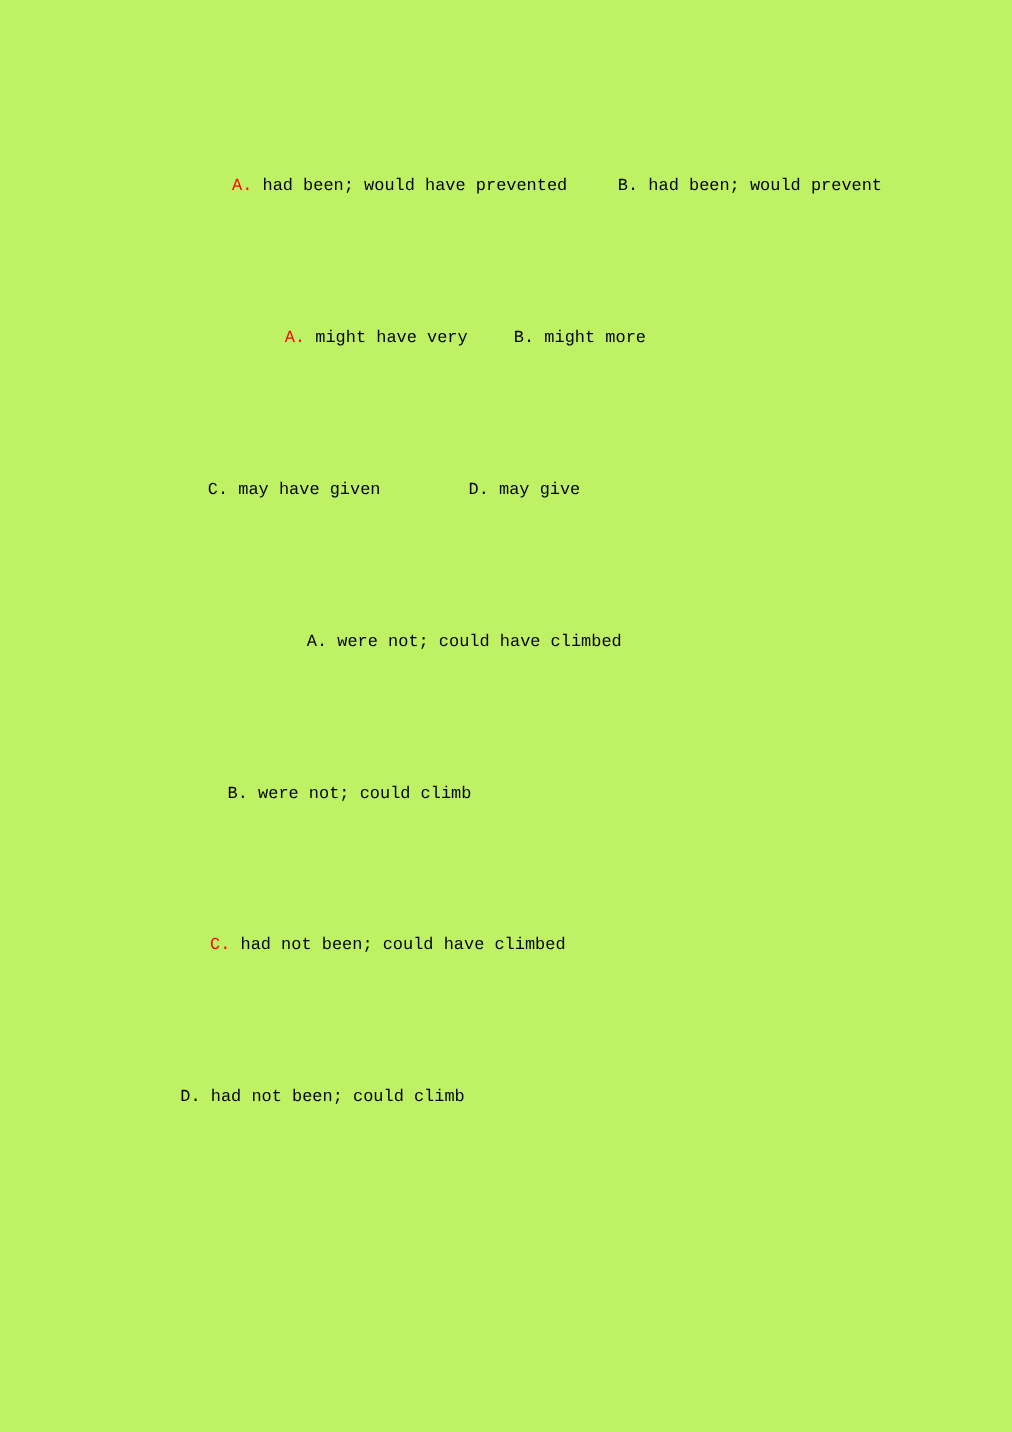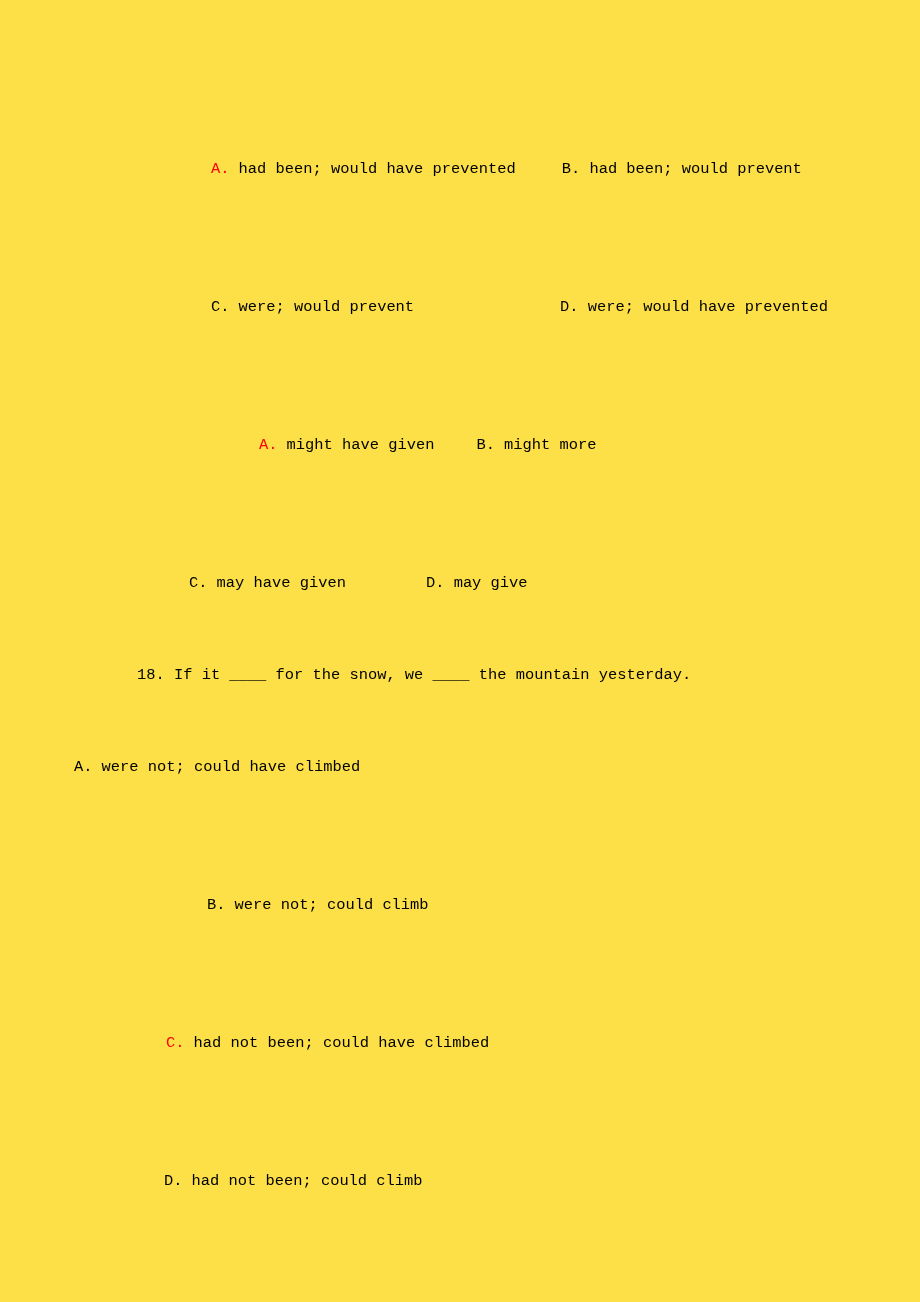--- a/index.html
+++ b/index.html
@@ -10,21 +10,21 @@
   }
   body {
     font-family: "Liberation Mono", "DejaVu Sans Mono", monospace;
     color: #000000;
     -webkit-font-smoothing: antialiased;
   }
   .page {
     position: relative;
     width: 920px;
     height: 1302px;
-    background: #fde047;
+    background: #bef264;
     overflow: hidden;
     box-sizing: border-box;
   }
   .content {
     position: absolute;
     left: 0;
     top: 0;
     width: 920px;
   }
   
@@ -55,46 +55,42 @@
 
 <div class="page">
   <div class="content">
 
     <div class="q-block">
 
       <div class="line" style="padding-left:137px; padding-top:100px;">
         <span class="opt"><span class="key">A.</span><span class="blk"> had been; would have prevented</span></span><span style="display:inline-block;width:46px;"></span><span class="opt"><span class="blk">B.</span><span class="blk"> had been; would prevent</span></span>
       </div>
 
-      <div class="line" style="padding-left:137px;">
-        <span class="opt"><span class="blk">C.</span><span class="blk"> were; would prevent</span></span><span style="display:inline-block;width:146px;"></span><span class="opt"><span class="blk">D.</span><span class="blk"> were; would have prevented</span></span>
-      </div>
     </div>
 
     <div class="q-block">
 
       <div class="line" style="padding-left:185px;">
-        <span class="opt"><span class="key">A.</span><span class="blk"> might have given</span></span><span style="display:inline-block;width:42px;"></span><span class="opt"><span class="blk">B.</span><span class="blk"> might more</span></span>
+        <span class="opt"><span class="key">A.</span><span class="blk"> might have very</span></span><span style="display:inline-block;width:42px;"></span><span class="opt"><span class="blk">B.</span><span class="blk"> might more</span></span>
       </div>
 
       <div class="line" style="padding-left:115px;">
         <span class="opt"><span class="blk">C.</span><span class="blk"> may have given</span></span><span style="display:inline-block;width:80px;"></span><span class="opt"><span class="blk">D.</span><span class="blk"> may give</span></span>
       </div>
     </div>
 
     <div class="q-block">
-      <div class="line stem"><span>18.</span><span> If it ____ for the snow, we ____ the mountain yesterday.</span></div>
 
-      <div class="line" style="">
+      <div class="line" style="padding-left:205px;">
         <span class="blk">A.</span><span class="blk"> were not; could have climbed</span>
       </div>
       <div class="line" style="padding-left:117px;margin-left:16px;">
         <span class="blk">B.</span><span class="blk"> were not; could climb</span>
       </div>
-      <div class="line" style="padding-left:92px;">
+      <div class="line" style="padding-left:117px;">
         <span class="key">C.</span><span class="blk"> had not been; could have climbed</span>
       </div>
       <div class="line" style="padding-left:90px;">
         <span class="blk">D.</span><span class="blk"> had not been; could climb</span>
       </div>
     </div>
 
     <div class="q-block">
       <div class="line stem"></div>
 

